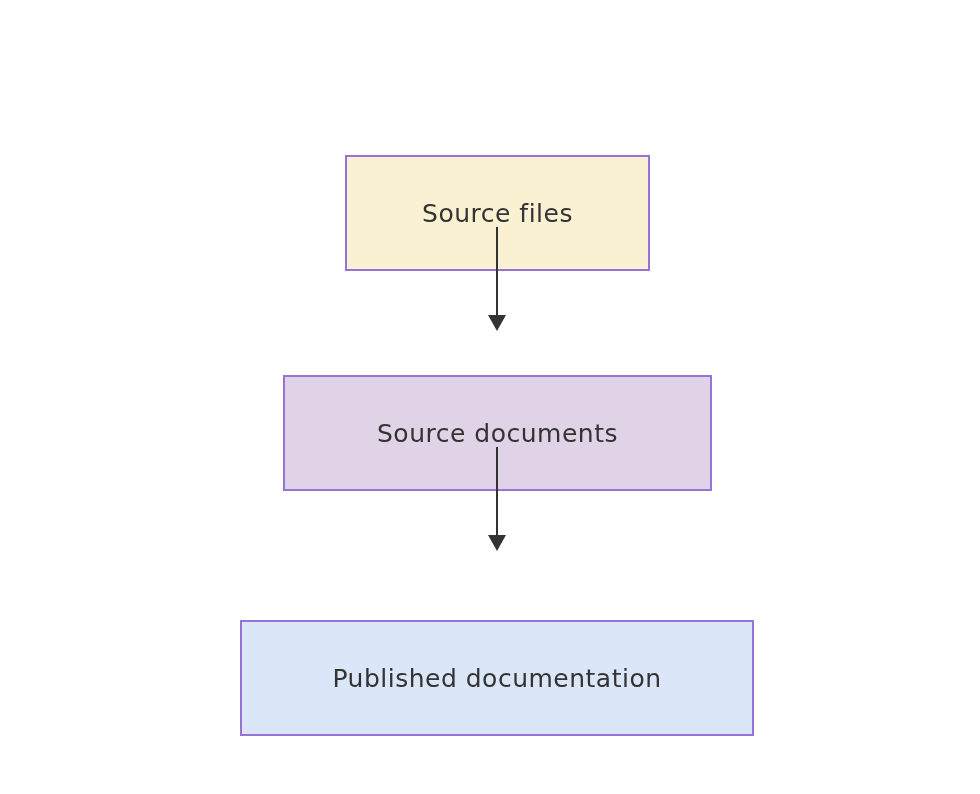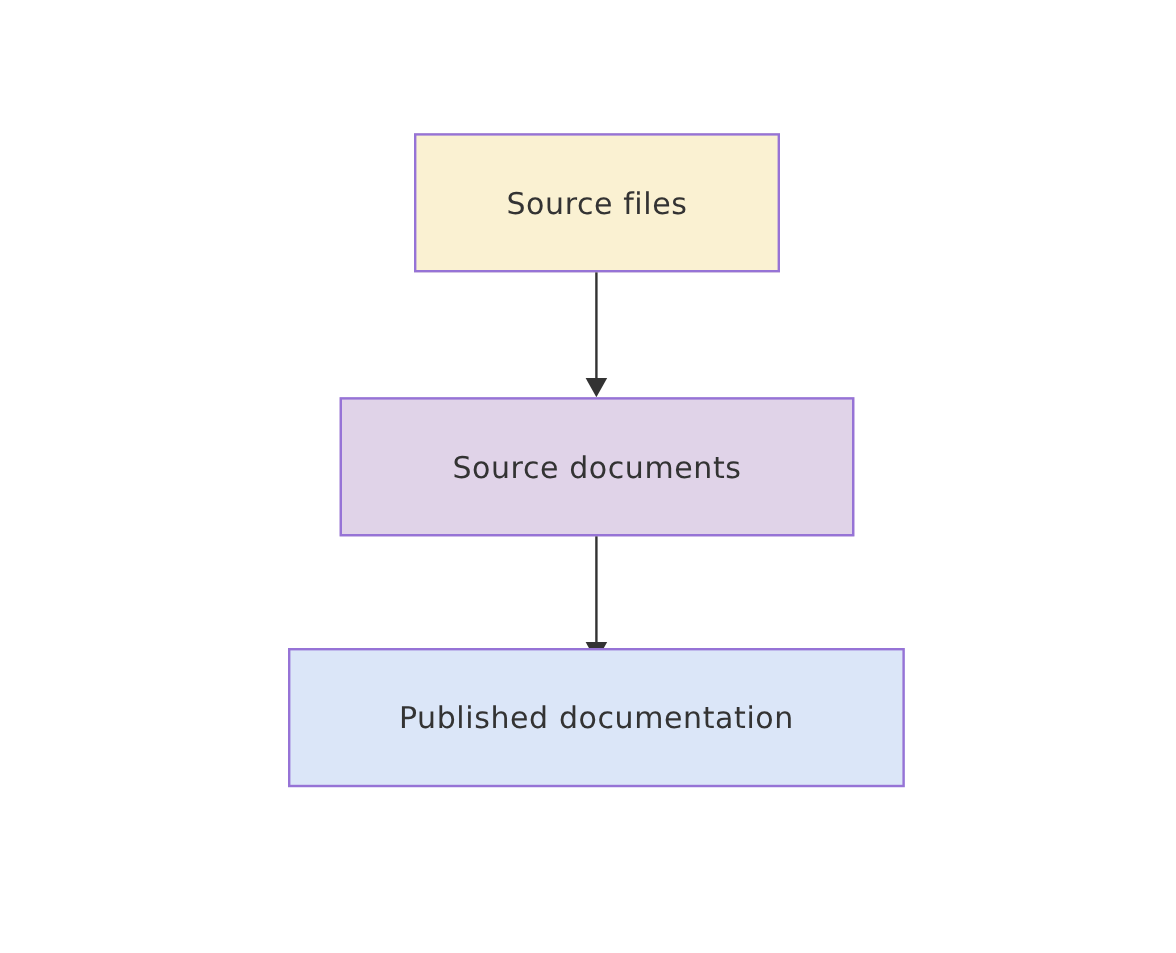--- a/index.html
+++ b/index.html
@@ -19,33 +19,34 @@
     position: absolute;
     box-sizing: border-box;
     border: 2px solid #9673D6;
     display: flex;
     align-items: center;
     justify-content: center;
     color: #333333;
     font-size: 25px;
     letter-spacing: 0.5px;
     white-space: nowrap;
+    margin-top: 44px;
   }
   .node-source {
     left: 345px; top: 111px;
     width: 305px; height: 116px;
     background: #FAF1D2;
   }
   .node-openapi {
     left: 283px; top: 331px;
     width: 429px; height: 116px;
     background: #E0D3E8;
   }
   .node-published {
-    left: 240px; top: 540px;
+    left: 240px; top: 576px;
     width: 514px; height: 116px;
     background: #DBE6F8;
   }
   .edge-line {
     position: absolute;
     width: 2px;
     background: #333333;
   }
   .edge-line-1 { left: 496px; top: 227px; height: 90px; }
   .edge-line-2 { left: 496px; top: 447px; height: 90px; }

